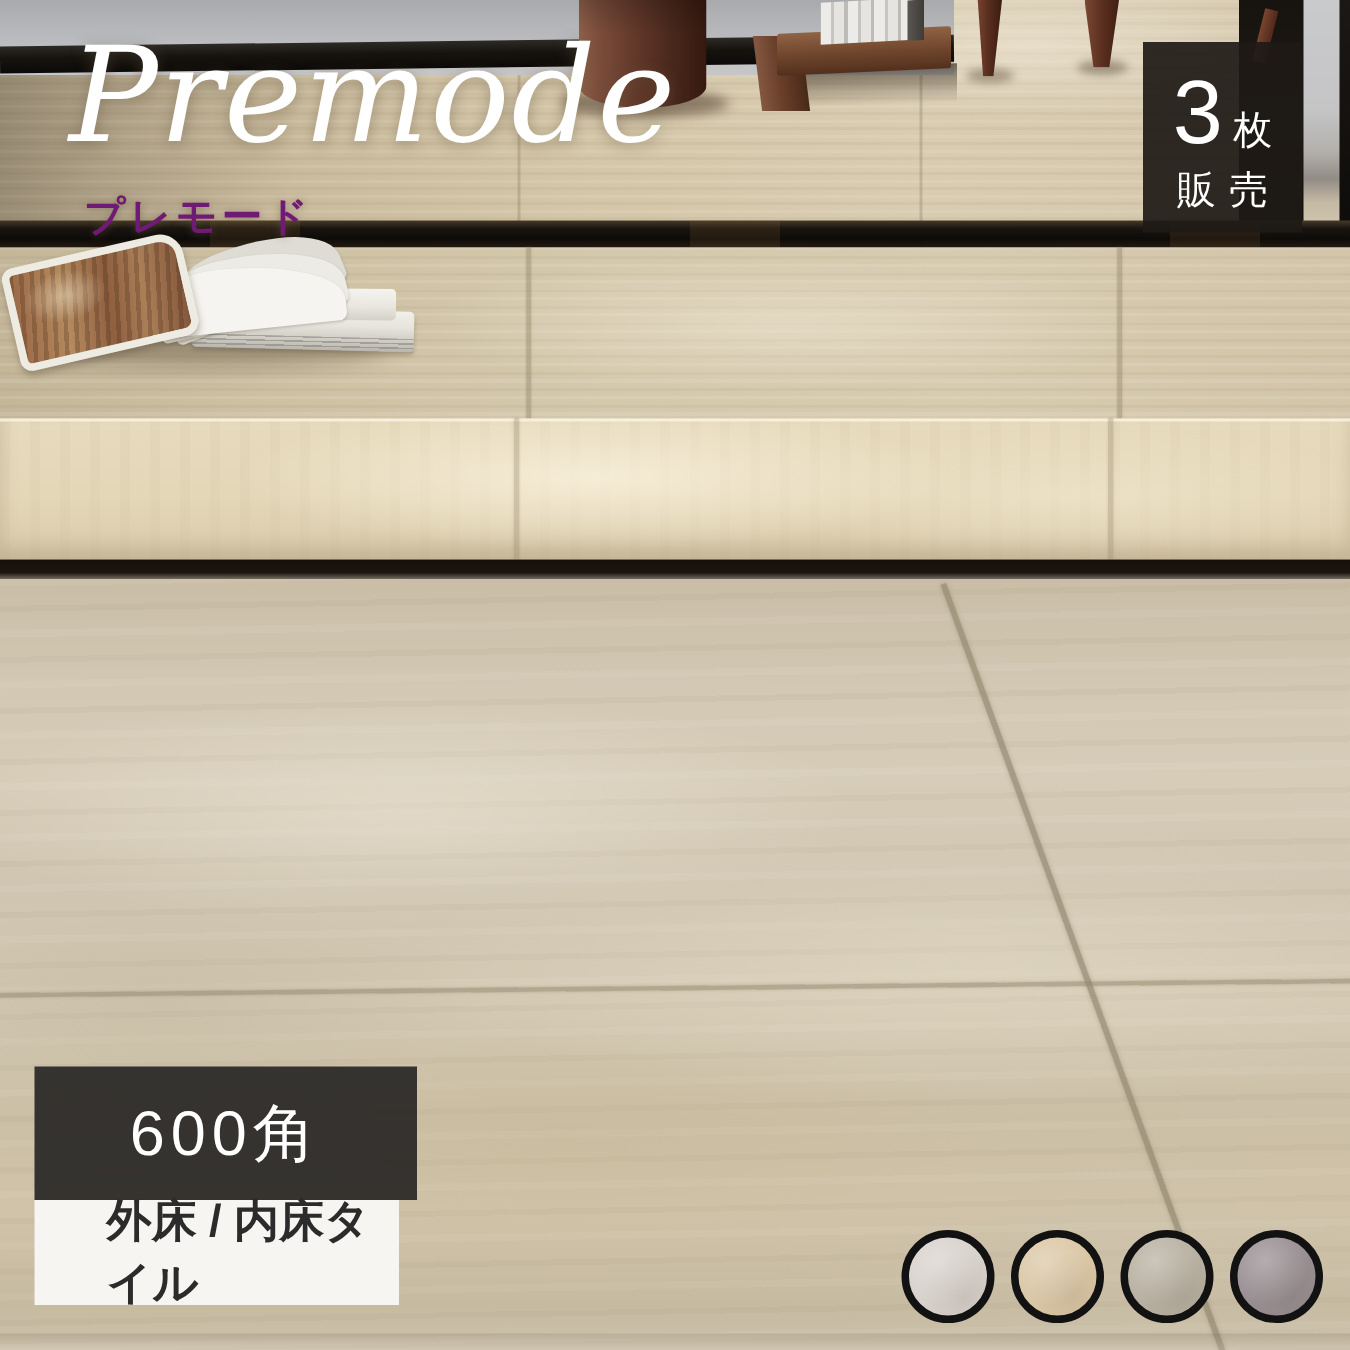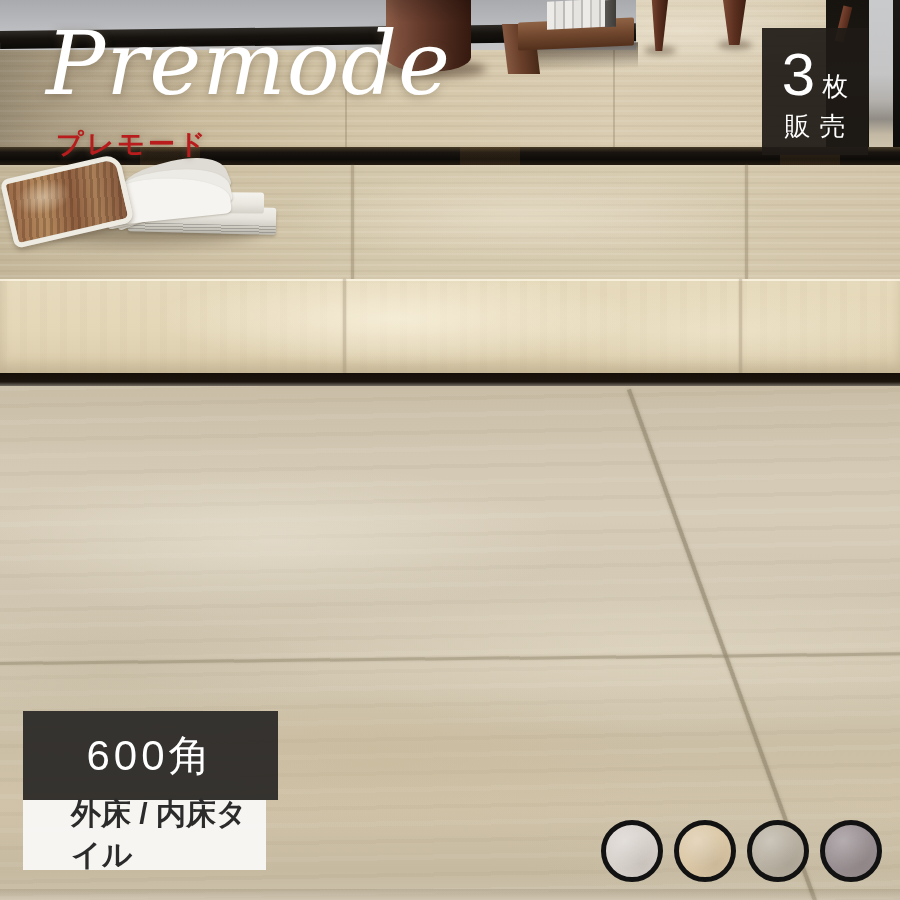--- a/index.html
+++ b/index.html
@@ -134,21 +134,21 @@
       radial-gradient(ellipse 40px 24px at 30% 35%, rgba(234,220,196,.55), transparent 70%),
       repeating-linear-gradient(100deg, rgba(60,36,18,.25) 0 3px, transparent 3px 7px),
       linear-gradient(95deg,#9b6a48 0%,#b58a5e 30%,#8f5f40 55%,#aa7f58 75%,#84573c 100%);
     box-shadow:0 3px 5px rgba(90,75,55,.4);}
 
   
   .logo-en{left:46px;top:20px;color:#fff;
     font-family:"DejaVu Serif","Liberation Serif",serif;font-style:italic;font-weight:400;
     font-size:88px;line-height:1;letter-spacing:1px;
     text-shadow:0 2px 10px rgba(100,85,60,.45);}
-  .logo-jp{left:56px;top:126px;color:#b91c1c;font-weight:bold;font-size:27px;letter-spacing:3px;
+  .logo-jp{left:56px;top:126px;color:#701a75;font-weight:bold;font-size:27px;letter-spacing:3px;
     text-shadow:0 1px 6px rgba(100,85,60,.55);}
 
   
   .badge-sale{left:762px;top:28px;width:106px;height:127px;background:rgba(30,26,22,.92);
     display:flex;flex-direction:column;align-items:center;justify-content:center;color:#fff;}
   .sale-row{position:static;display:flex;align-items:baseline;justify-content:center;line-height:1;}
   .sale-count{position:static;font-size:60px;line-height:1;}
   .sale-unit{position:static;font-size:26px;margin-left:7px;}
   .sale-label{position:static;font-size:26px;letter-spacing:9px;margin:8px 0 0 9px;line-height:1;}
 

